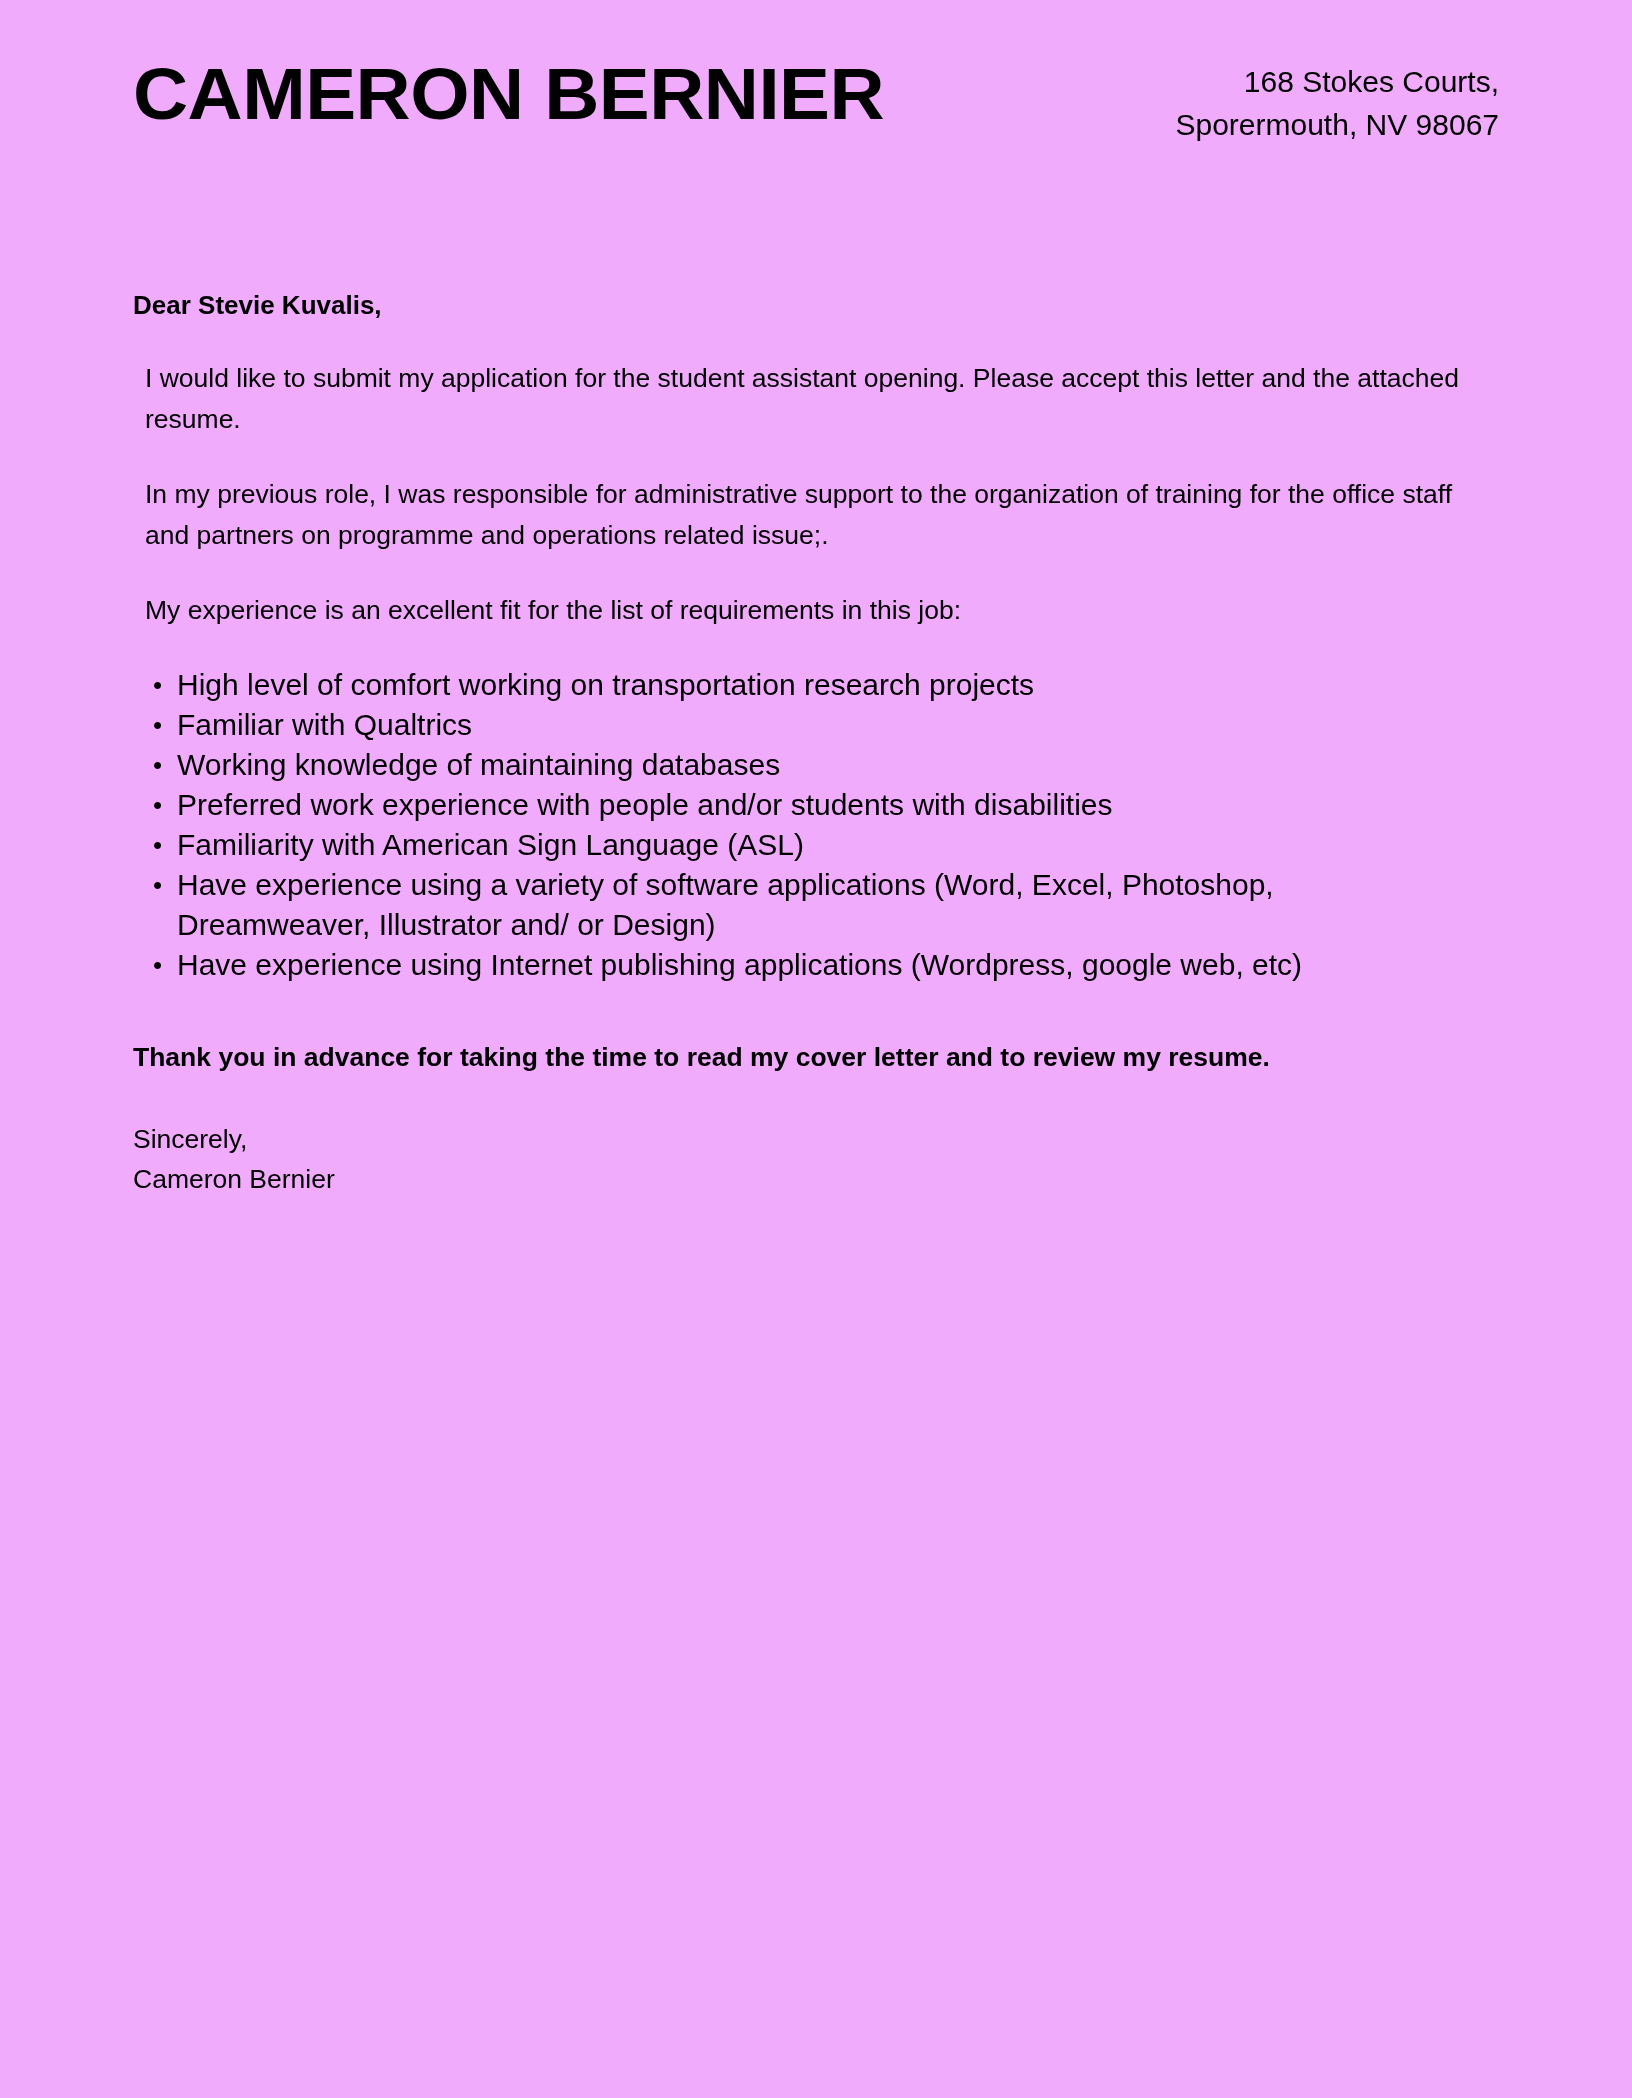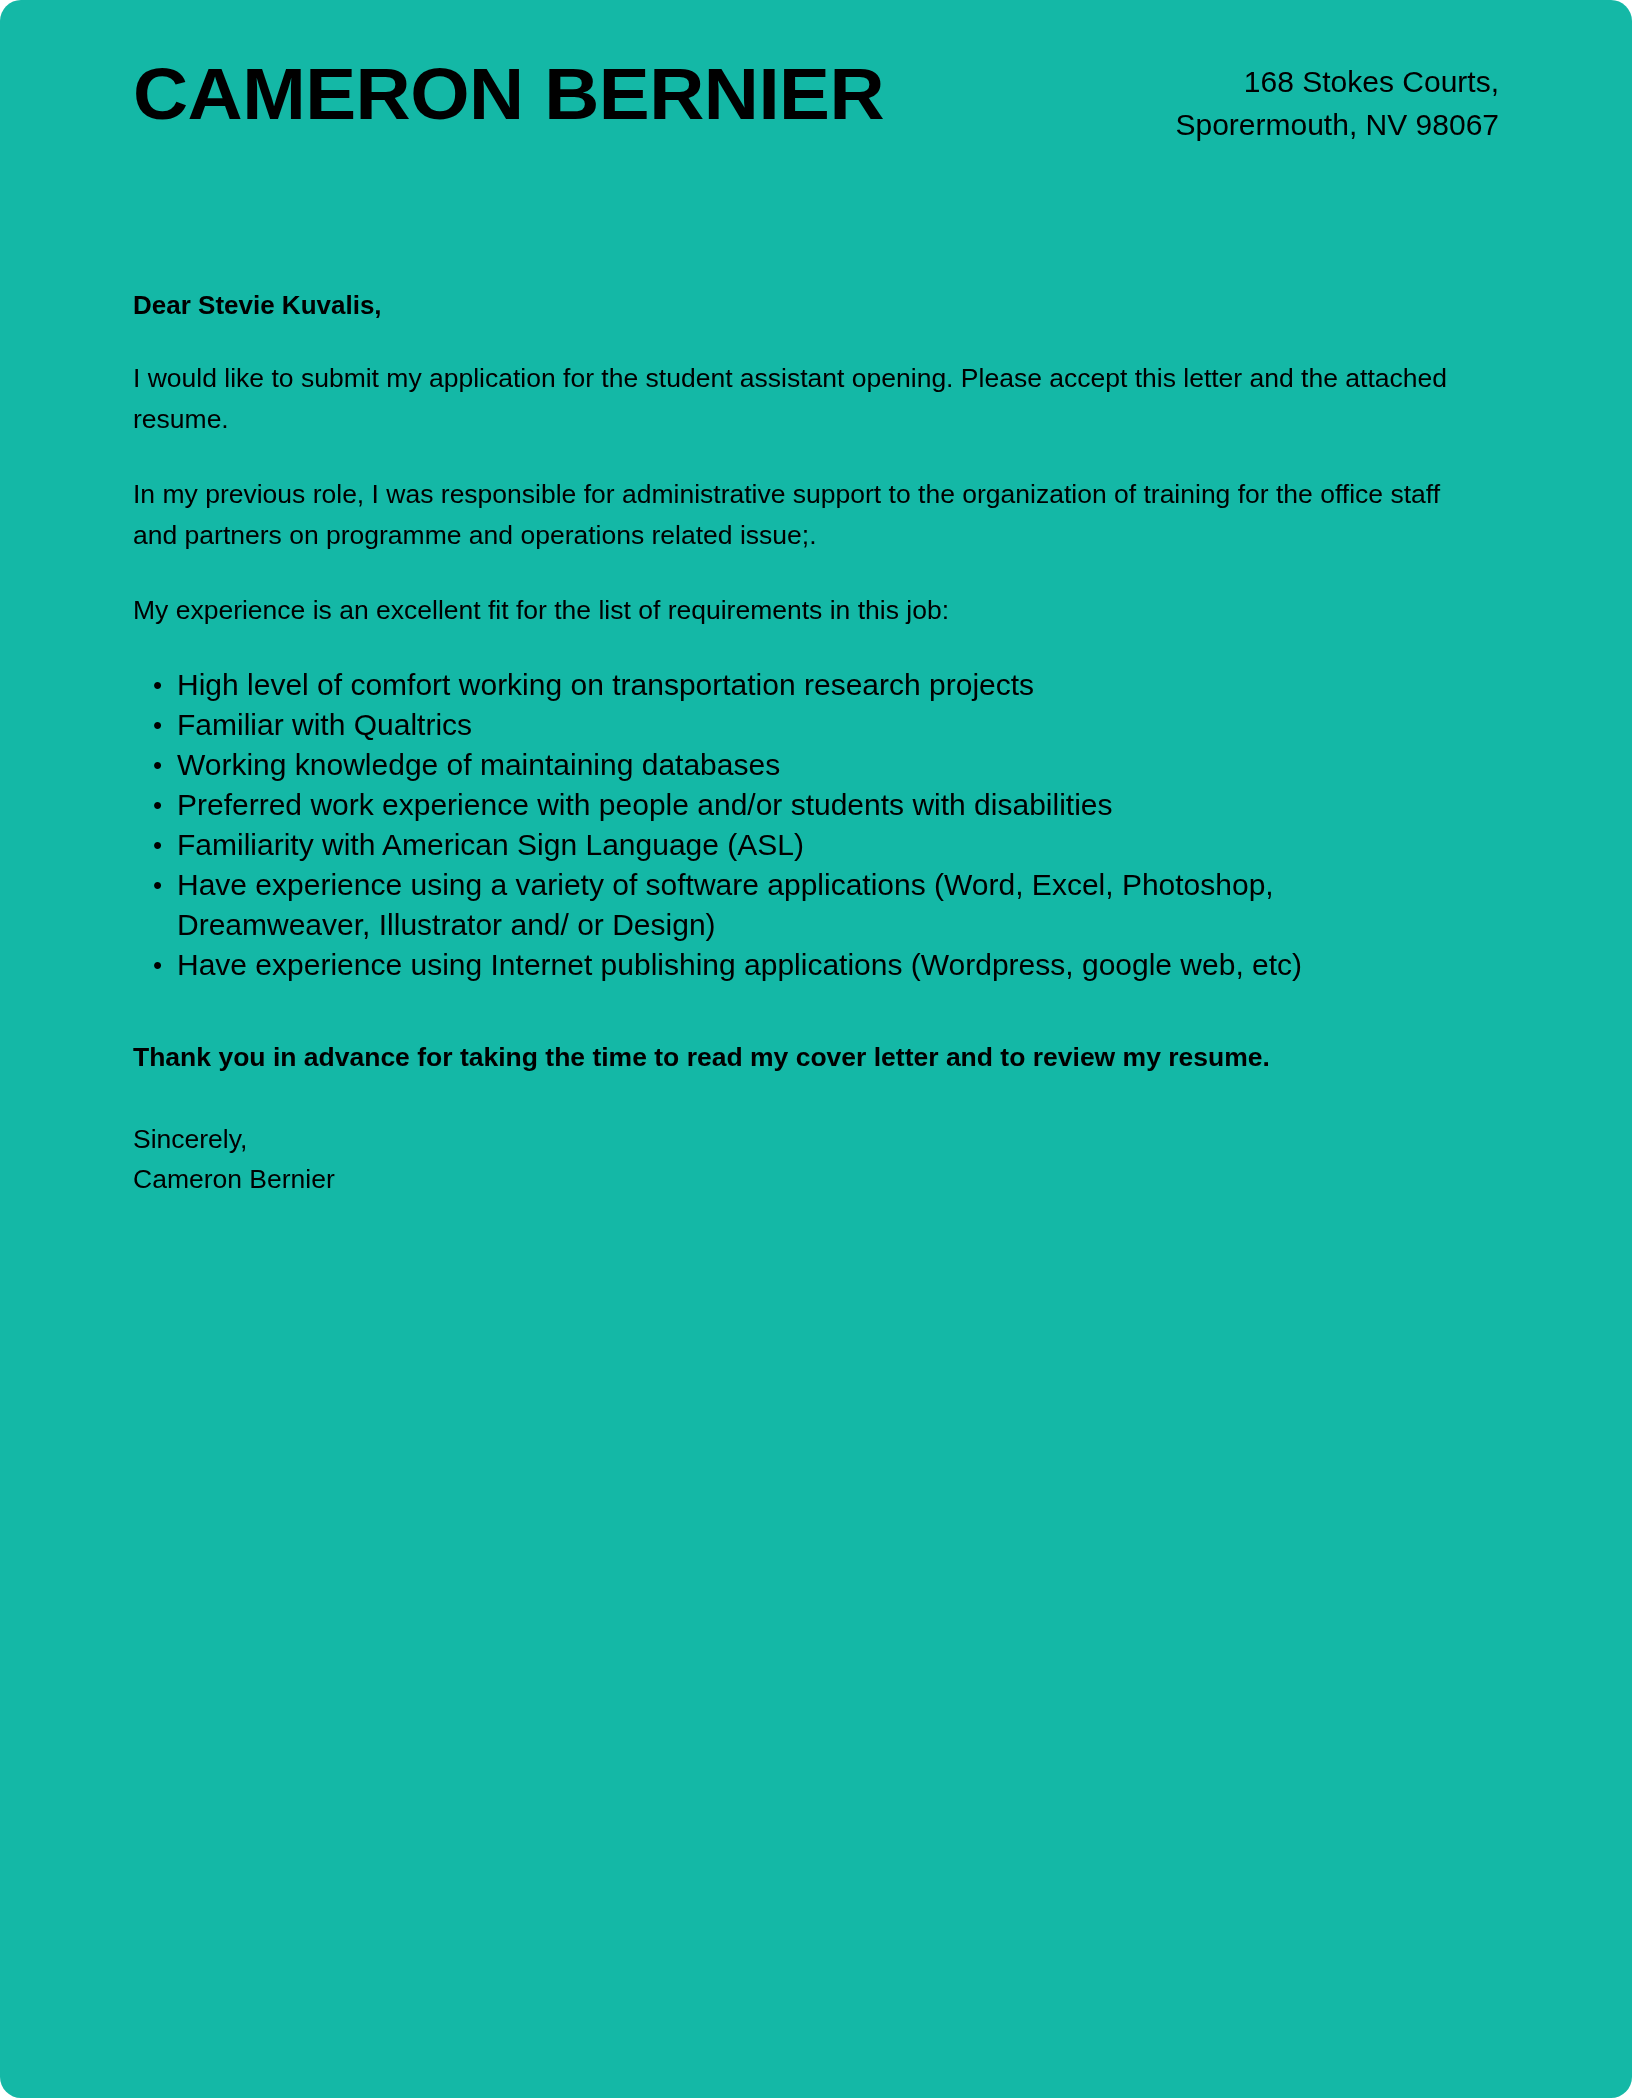--- a/index.html
+++ b/index.html
@@ -11,24 +11,23 @@
     width: 1632px;
     height: 2098px;
     font-family: "Liberation Sans", sans-serif;
     color: #000000;
     -webkit-font-smoothing: antialiased;
   }
   .page {
     position: relative;
     width: 1632px;
     height: 2098px;
-    background: #14b8a6;
+    background: #f0abfc;
     box-sizing: border-box;
     padding: 0;
-    border-radius: 21px;
   }
 
   
   .header {
     position: relative;
     height: 160px;
     padding-top: 62px;
     box-sizing: border-box;
   }
   .name {
@@ -72,21 +71,21 @@
     line-height: 34px;
     font-weight: 700;
   }
   .body-block {
     position: absolute;
     left: 0;
     top: 358px;
     width: 1330px;
   }
   p.para {
-    margin: 0 0 34px 0;
+    margin: 0 0 34px 12px;
     font-size: 26.5px;
     line-height: 41px;
     font-weight: 400;
   }
   p.para:last-child {
     margin-bottom: 0;
   }
   ul.reqs {
     list-style: none;
     margin: 4px 0 0 0;

